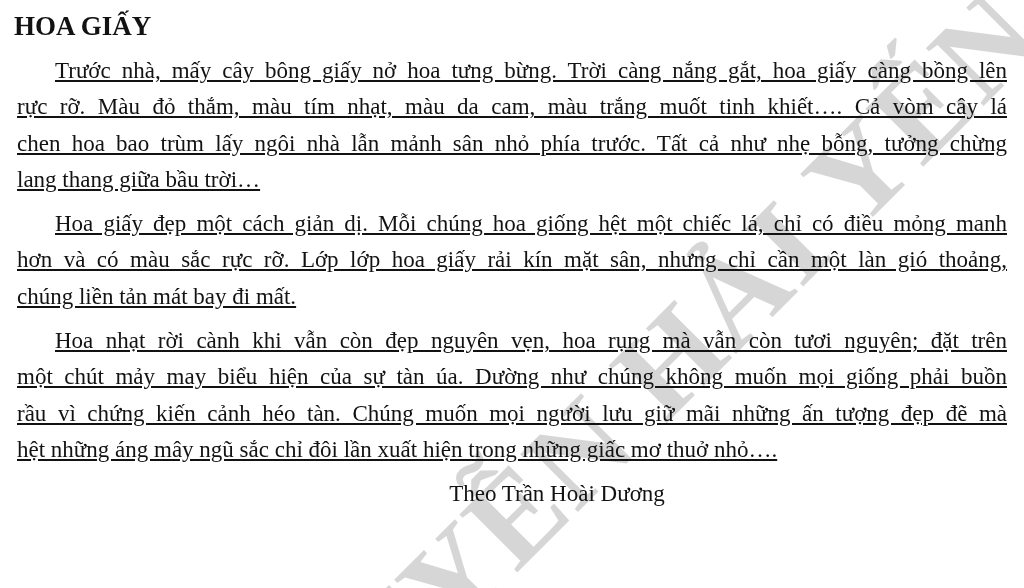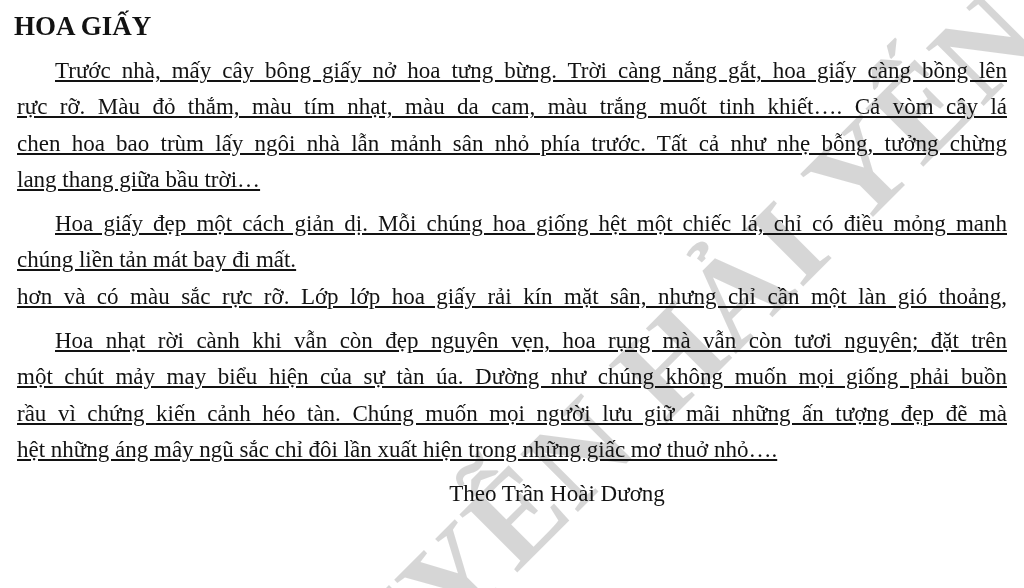--- a/index.html
+++ b/index.html
@@ -75,22 +75,22 @@
     <h1 class="title">HOA GIẤY</h1>
     <div>
         <div class="paragraph">
           <div class="line first">Trước nhà, mấy cây bông giấy nở hoa tưng bừng. Trời càng nắng gắt, hoa giấy càng bồng lên</div>
           <div class="line">rực rỡ. Màu đỏ thắm, màu tím nhạt, màu da cam, màu trắng muốt tinh khiết…. Cả vòm cây lá</div>
           <div class="line">chen hoa bao trùm lấy ngôi nhà lẫn mảnh sân nhỏ phía trước. Tất cả như nhẹ bỗng, tưởng chừng</div>
           <div class="line last">lang thang giữa bầu trời…</div>
         </div>
         <div class="paragraph">
           <div class="line first">Hoa giấy đẹp một cách giản dị. Mỗi chúng hoa giống hệt một chiếc lá, chỉ có điều mỏng manh</div>
+          <div class="line">hơn và có màu sắc rực rỡ. Lớp lớp hoa giấy rải kín mặt sân, nhưng chỉ cần một làn gió thoảng,</div>
           <div class="line last">chúng liền tản mát bay đi mất.</div>
-          <div class="line">hơn và có màu sắc rực rỡ. Lớp lớp hoa giấy rải kín mặt sân, nhưng chỉ cần một làn gió thoảng,</div>
         </div>
         <div class="paragraph">
           <div class="line first">Hoa nhạt rời cành khi vẫn còn đẹp nguyên vẹn, hoa rụng mà vẫn còn tươi nguyên; đặt trên</div>
           <div class="line">một chút mảy may biểu hiện của sự tàn úa. Dường như chúng không muốn mọi giống phải buồn</div>
           <div class="line">rầu vì chứng kiến cảnh héo tàn. Chúng muốn mọi người lưu giữ mãi những ấn tượng đẹp đẽ mà</div>
           <div class="line last">hệt những áng mây ngũ sắc chỉ đôi lần xuất hiện trong những giấc mơ thuở nhỏ….</div>
         </div>
       </div>
     <div class="attribution">Theo Trần Hoài Dương</div>
   </div>

